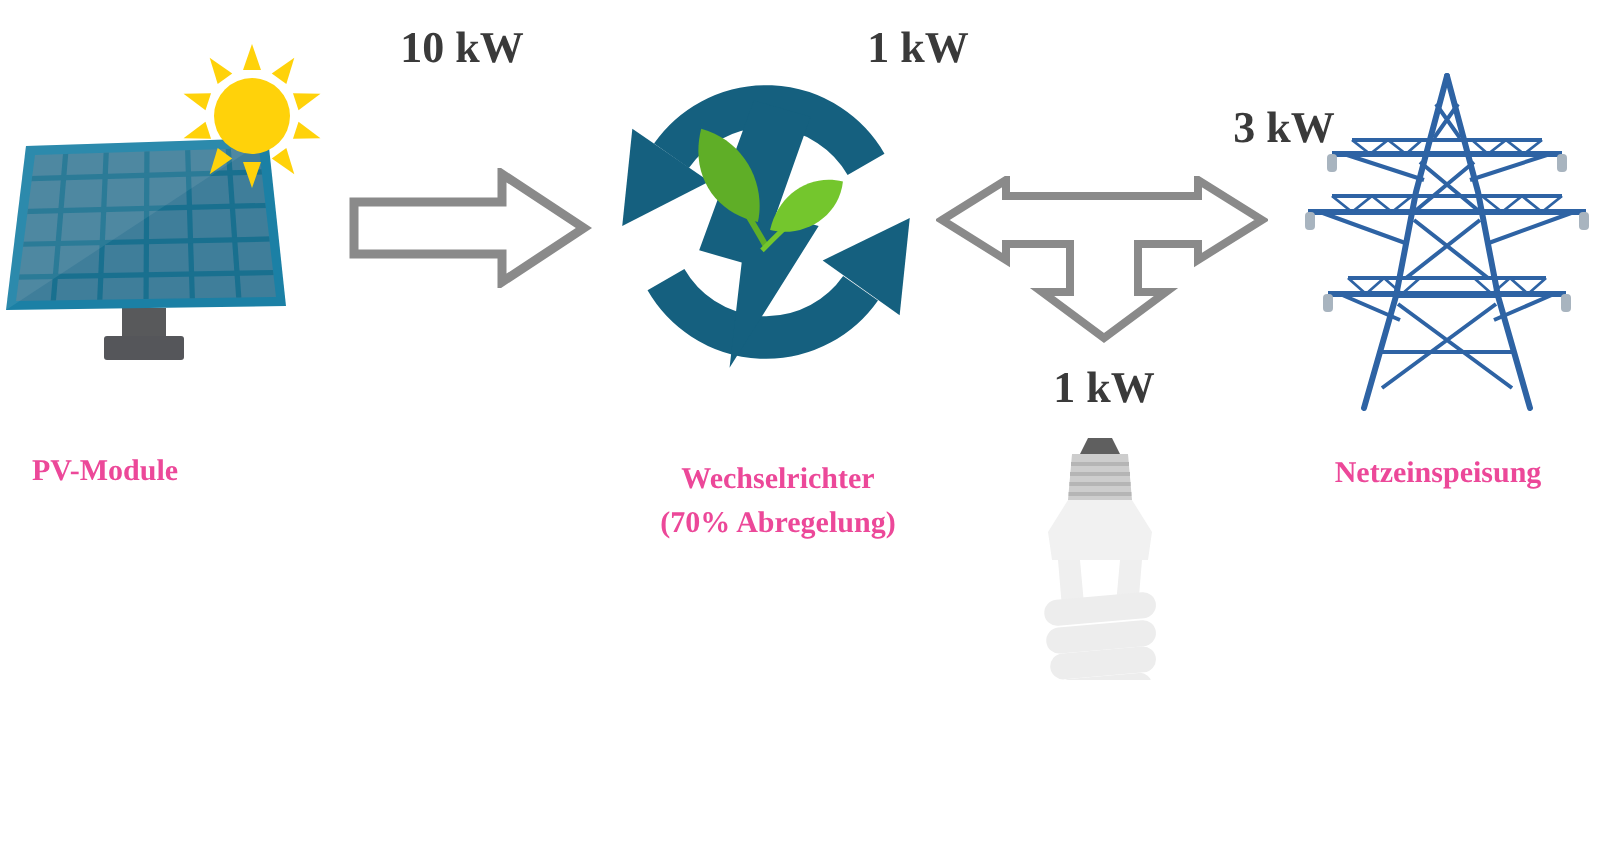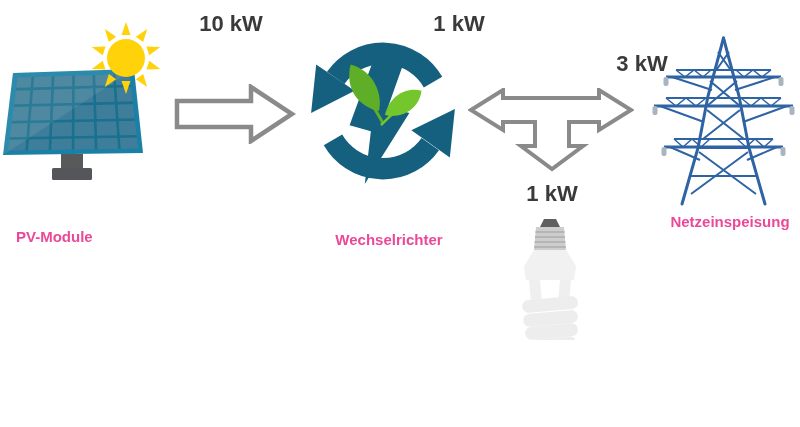--- a/index.html
+++ b/index.html
@@ -1,18 +1,18 @@
 <!DOCTYPE html>
 <html><head>
 <meta charset="utf-8">
 <style>
   html,body{margin:0;padding:0;background:#fff;}
   .canvas{
     position:relative;width:800px;height:340px;background:#ffffff;
-    font-family:Liberation Sans, sans-serif;overflow:hidden;
+    font-family:Liberation Serif, serif;overflow:hidden;
   }
   .abs{position:absolute;}
   .flow-label{
     position:absolute;font-size:22px;font-weight:700;color:#3a3a3a;
     transform:translateX(-50%);white-space:nowrap;
   }
   .caption{
     position:absolute;font-size:15px;font-weight:700;color:#ec4899;
     white-space:nowrap;
   }
@@ -153,18 +153,19 @@
       <rect x="137.5" y="70" width="5" height="9" rx="2"></rect>
       <rect x="9.5" y="111" width="5" height="9" rx="2"></rect>
       <rect x="128.5" y="111" width="5" height="9" rx="2"></rect>
     </g>
   </svg>
 
   <div class="caption" style="left:16px;top:228px;">PV-Module</div>
 
   <div class="caption centered caption-2line" style="left:389px;top:229px;">
     <div>Wechselrichter</div>
+    <div>(70% Abregelung)</div>
   </div>
 
-  <div class="caption centered" style="left:719px;top:213px;margin-left:11px;">Netzeinspeisung</div>
+  <div class="caption centered" style="left:719px;top:229px;">Netzeinspeisung</div>
 
 
 </div>
 
 </body></html>

